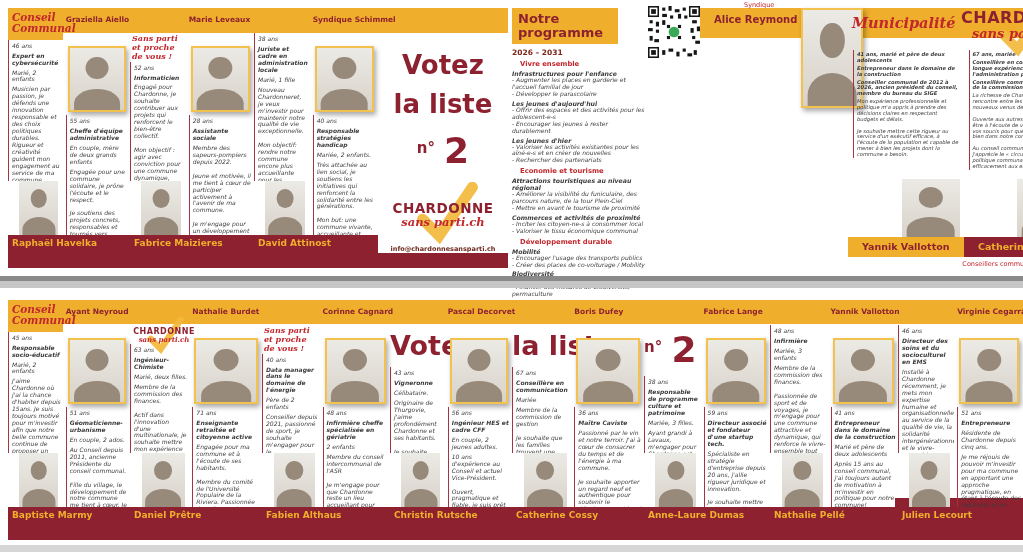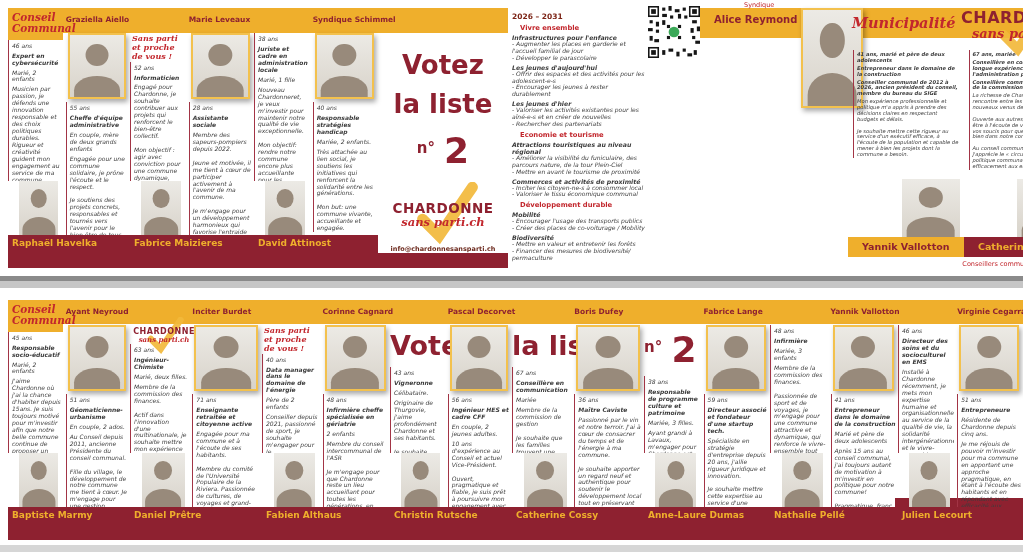--- a/index.html
+++ b/index.html
@@ -17,21 +17,21 @@
            background:linear-gradient(180deg,#8a8a8a 0 38%,#c6c6c6 38% 100%);z-index:2;}
   .footstrip{position:absolute;left:0;bottom:0;width:1023px;height:7px;background:#d6d6d6;z-index:2;}
   .corner{position:absolute;right:0;top:498px;width:128px;height:42px;background:var(--maroon);z-index:0;}
 
   .pair{position:relative;display:flex;flex-direction:column;flex-shrink:0;}
   .pair-body{display:flex;flex:1;min-height:0;}
   .colA,.colB{display:flex;flex-direction:column;min-width:0;}
   .colA{width:46%;}
   .colB{width:54%;padding-left:3px;}
   .aspacer{height:25px;flex-shrink:0;}
-  .bname{height:24px;line-height:23px;font-weight:bold;font-size:7.5px;color:var(--maroon);
+  .bname{height:37px;line-height:23px;font-weight:bold;font-size:7.5px;color:var(--maroon);
          white-space:nowrap;overflow:visible;flex-shrink:0;}
   .txt{font-style:italic;font-size:6px;line-height:1.16;border-left:1px solid #a23445;
        padding:3px 2px 0 3px;overflow:hidden;}
   .age{margin-bottom:3px;}
   .prof{font-weight:bold;margin-bottom:3px;}
   .fam{margin-bottom:3px;}
   .fam:empty{display:none;margin:0;}
   .bio{white-space:pre-line;}
   .photo{position:relative;overflow:hidden;background:linear-gradient(180deg,#eceae5,#d8d3ca);}
   .photo::before{content:"";position:absolute;left:50%;top:14%;width:42%;height:36%;
@@ -224,20 +224,21 @@
             <path d="M18 58 L44 84 L96 8" stroke="#F2B83B" stroke-width="17" fill="none" stroke-linecap="round" opacity="0.92"></path>
           </svg>
         <div class="brand">CHARDONNE</div>
         <div class="domain script">sans parti.ch</div>
       </div>
       <div class="email">info@chardonnesansparti.ch</div>
       <div class="votez-bar"></div>
     </div>
 
     <div class="prog" style="width:136px;">
+      <div class="prog-header">Notre programme</div>
       <div class="prog-period">2026 – 2031</div>
       <div class="sec-h">Vivre ensemble</div>
       <div class="grp-t">Infrastructures pour l'enfance</div>
       <ul>
           <li>Augmenter les places en garderie et l'accueil familial de jour</li>
           <li>Développer le parascolaire</li>
         </ul>
       <div class="grp-t">Les jeunes d'aujourd'hui</div>
       <ul>
           <li>Offrir des espaces et des activités pour les adolescent-e-s</li>
@@ -426,21 +427,21 @@
             <div class="age">63 ans</div>
             <div class="prof">Ingénieur-Chimiste</div>
             <div class="fam">Marié, deux filles.</div>
             <div class="bio">Membre de la commission des finances.
 
 Actif dans l'innovation d'une multinationale, je souhaite mettre mon expérience au service d'un village toujours plus agréable et dynamique.</div>
           </div>
           <div class="photo photoA"></div>
         </div>
         <div class="colB">
-          <div class="bname">Inciter Burdet</div>
+          <div class="bname">Nathalie Burdet</div>
           <div class="photo photoB"></div>
           <div class="txt">
             <div class="age">71 ans</div>
             <div class="prof">Enseignante retraitée et citoyenne active</div>
 
             <div class="bio">Engagée pour ma commune et à l'écoute de ses habitants.
 
 Membre du comité de l'Université Populaire de la Riviera. Passionnée de cultures, de voyages et grand-maman comblée.</div>
           </div>
         </div>

